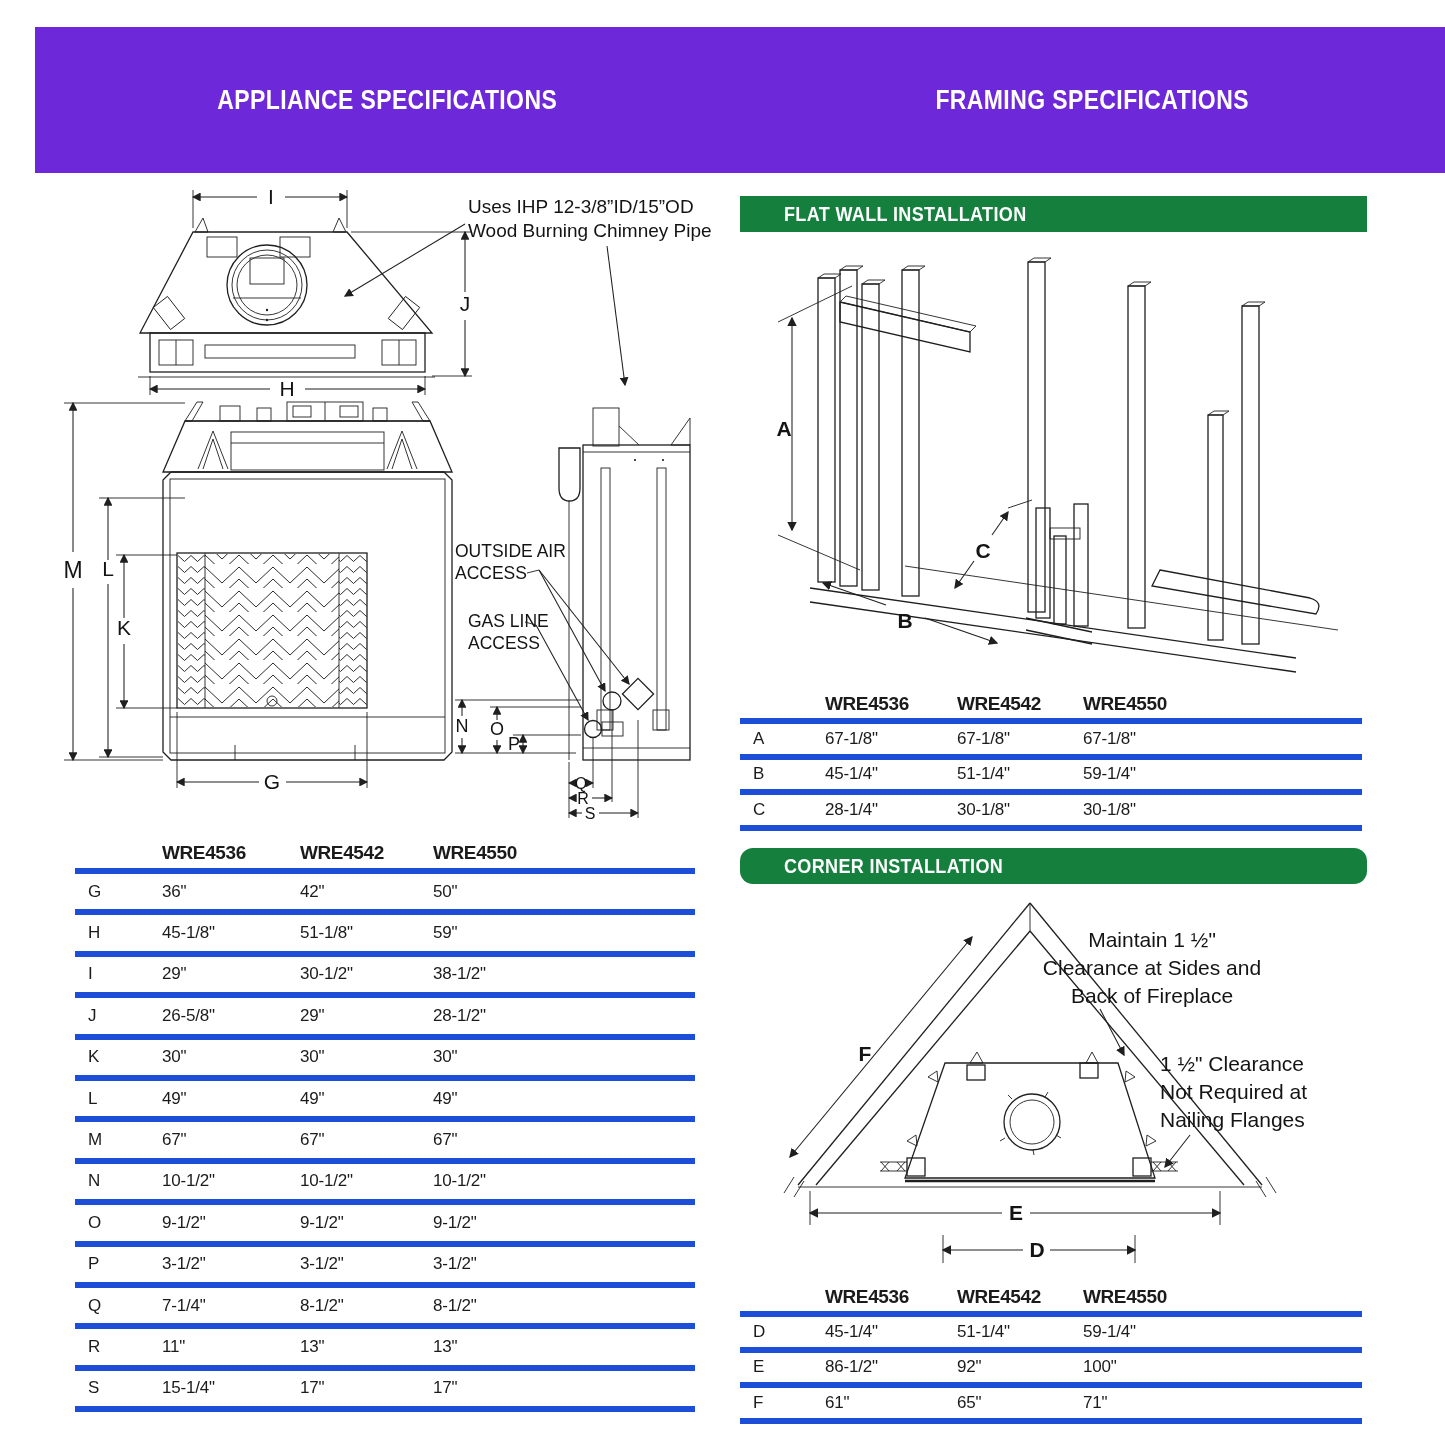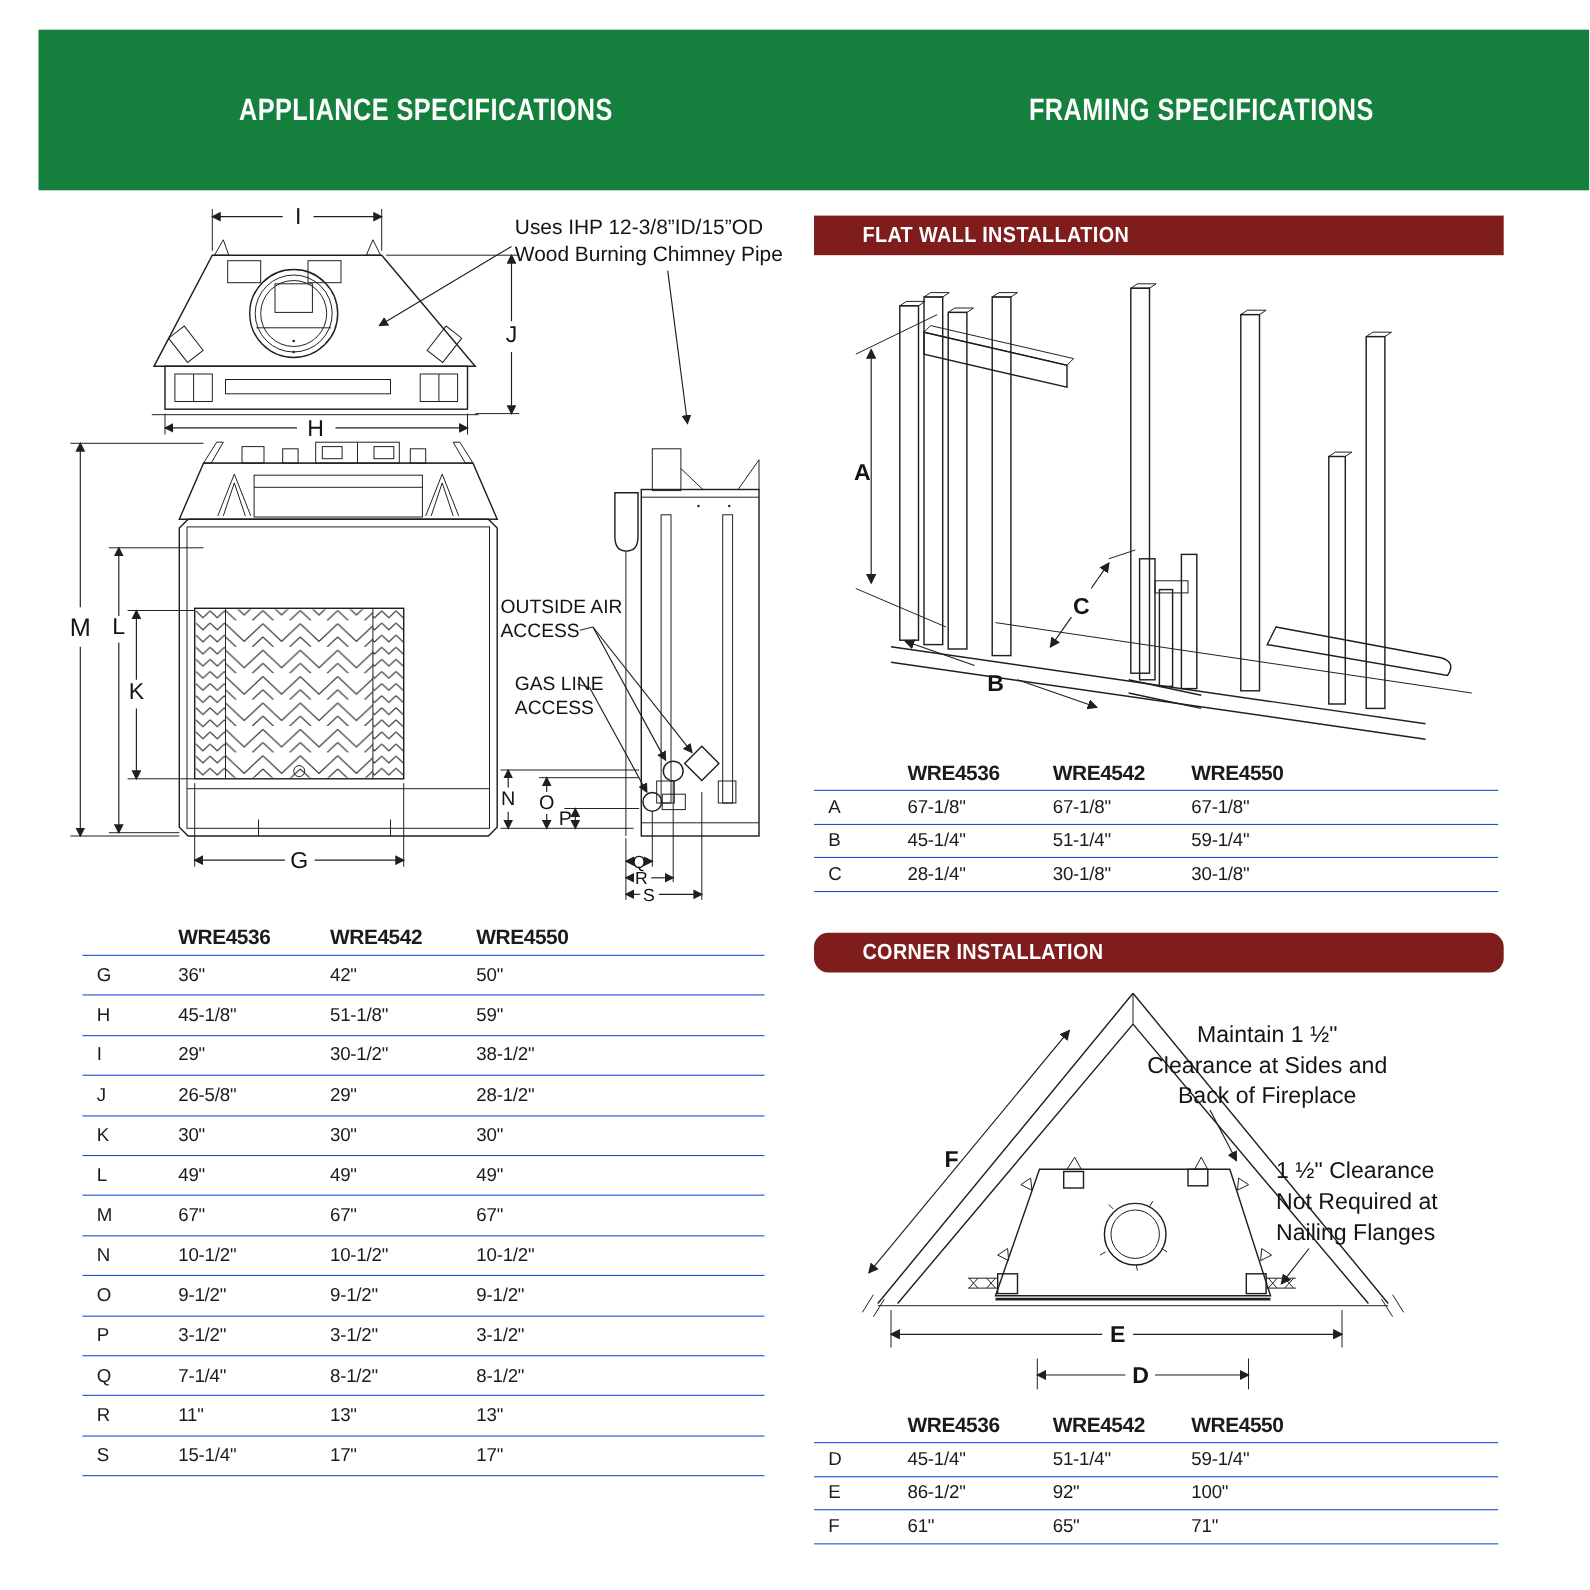--- a/index.html
+++ b/index.html
@@ -1,31 +1,31 @@
 <!DOCTYPE html>
 <html><head>
 <meta charset="utf-8">
 <style>
   html,body{margin:0;padding:0;background:#fff;}
   .page{position:relative;width:1445px;height:1445px;background:#fff;overflow:hidden;
         font-family:"Liberation Sans",sans-serif;color:#1b1b1b;}
   
-  .banner{position:absolute;left:35px;top:27px;width:1410px;height:146px;background:#15803d;display:flex;}
+  .banner{position:absolute;left:35px;top:27px;width:1410px;height:146px;background:#6d28d9;display:flex;}
   .banner-half{flex:1;display:flex;align-items:center;justify-content:center;}
   .banner-title{color:#fff;font-weight:bold;font-size:28px;white-space:nowrap;
                 transform:scaleX(.82);letter-spacing:.5px;}
-  .subbar{position:absolute;left:740px;width:627px;height:36px;background:#7f1d1d;
+  .subbar{position:absolute;left:740px;width:627px;height:36px;background:#15803d;
           display:flex;align-items:center;padding-left:44px;box-sizing:border-box;}
   .subbar span{color:#fff;font-weight:bold;font-size:20px;white-space:nowrap;
                transform:scaleX(.9);transform-origin:left center;letter-spacing:.4px;}
   .subbar.flat{top:196px;}
   .subbar.corner{top:848px;border-radius:13px;}
   
   .tbl{position:absolute;}
-  .tbl .tr{display:grid;align-items:center;border-bottom:1px solid #1d4ed8;}
+  .tbl .tr{display:grid;align-items:center;border-bottom:6px solid #1d4ed8;}
   .atbl{left:75px;top:838px;width:620px;}
   .atbl .tr{grid-template-columns:87px 138px 133px 262px;height:35.4px;}
   .atbl .tr.th{height:30px;}
   .rtbl{left:740px;width:622px;}
   .rtbl .tr{grid-template-columns:85px 132px 126px 279px;height:29.5px;}
   .rtbl .tr.th{height:28px;}
   .ftbl{top:690px;}
   .ctbl{top:1283px;}
   .dimc{padding-left:13px;font-size:17px;}
   .valc{font-size:17px;letter-spacing:-.2px;}

